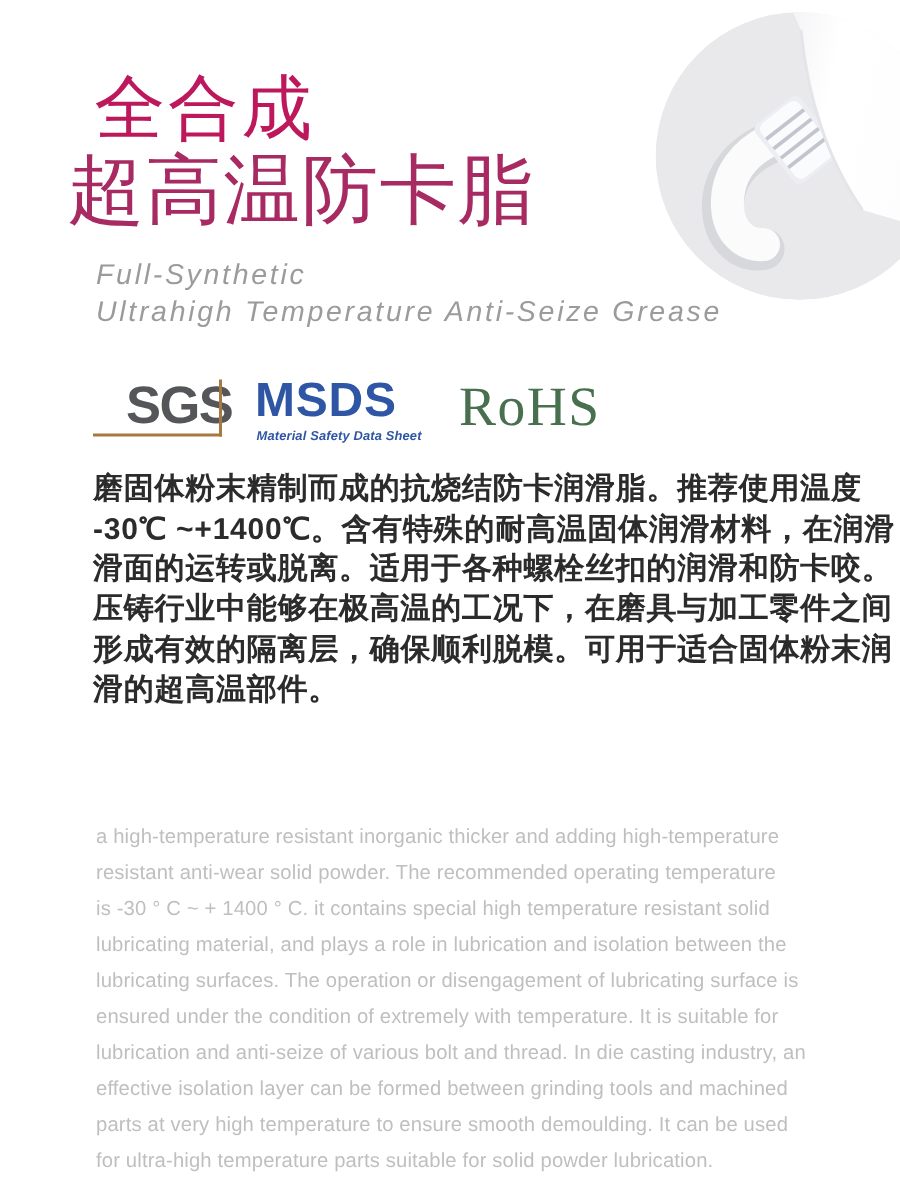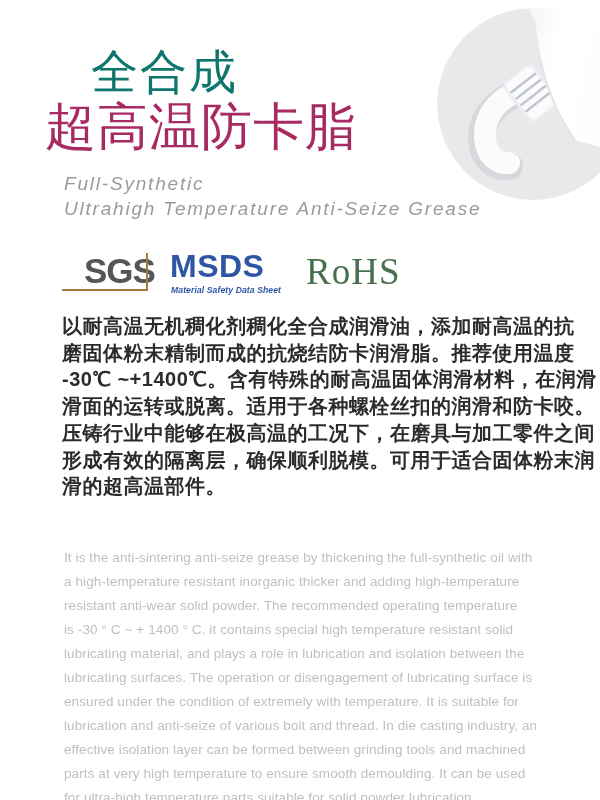--- a/index.html
+++ b/index.html
@@ -4,21 +4,21 @@
 <style>
   html,body { margin:0; padding:0; background:#ffffff; }
   .page {
     position:relative; width:600px; height:800px; background:#ffffff;
     overflow:hidden; font-family:"Liberation Sans", sans-serif;
   }
   .hero { position:absolute; left:437px; top:8px; width:192px; height:192px; }
 
   .title-cn {
     position:absolute; left:63px; top:46px; font-size:47px; line-height:52px;
-    color:#0f766e; font-weight:500; letter-spacing:2px; white-space:nowrap;margin-left:28px;
+    color:#be185d; font-weight:500; letter-spacing:2px; white-space:nowrap;
   }
   .title-cn-accent {
     position:absolute; left:45px; top:99px; font-size:51px; line-height:56px;
     color:var(--magenta,#a82a62); font-weight:400; letter-spacing:1px; white-space:nowrap;
   }
   .subtitle {
     position:absolute; left:64px; top:171px; font-style:italic;
     color:#9b9b9d; font-size:19px; line-height:25px; letter-spacing:1.8px; white-space:nowrap;
   }
 
@@ -99,31 +99,29 @@
   <div>
     <div class="sgs-text">SGS</div>
     <div class="sgs-hline"></div>
     <div class="sgs-vline"></div>
     <div class="msds-text">MSDS</div>
     <div class="msds-tagline">Material Safety Data Sheet</div>
     <div class="rohs-text">RoHS</div>
   </div>
 
   <div class="desc-cn">
-    <div class="line">以耐高温无机稠化剂稠化全合成润滑油，添加耐高温的抗</div>
     <div class="line">磨固体粉末精制而成的抗烧结防卡润滑脂。推荐使用温度</div>
     <div class="line">-30℃ ~+1400℃。含有特殊的耐高温固体润滑材料，在润滑</div>
     <div class="line">滑面的运转或脱离。适用于各种螺栓丝扣的润滑和防卡咬。</div>
     <div class="line">压铸行业中能够在极高温的工况下，在磨具与加工零件之间</div>
     <div class="line">形成有效的隔离层，确保顺利脱模。可用于适合固体粉末润</div>
     <div class="line">滑的超高温部件。</div>
   </div>
 
   <div class="desc-en">
-    <div class="line">It is the anti-sintering anti-seize grease by thickening the full-synthetic oil with</div>
     <div class="line">a high-temperature resistant inorganic thicker and adding high-temperature</div>
     <div class="line">resistant anti-wear solid powder. The recommended operating temperature</div>
     <div class="line">is -30 ° C ~ + 1400 ° C. it contains special high temperature resistant solid</div>
     <div class="line">lubricating material, and plays a role in lubrication and isolation between the</div>
     <div class="line">lubricating surfaces. The operation or disengagement of lubricating surface is</div>
     <div class="line">ensured under the condition of extremely with temperature. It is suitable for</div>
     <div class="line">lubrication and anti-seize of various bolt and thread. In die casting industry, an</div>
     <div class="line">effective isolation layer can be formed between grinding tools and machined</div>
     <div class="line">parts at very high temperature to ensure smooth demoulding. It can be used</div>
     <div class="line">for ultra-high temperature parts suitable for solid powder lubrication.</div>

